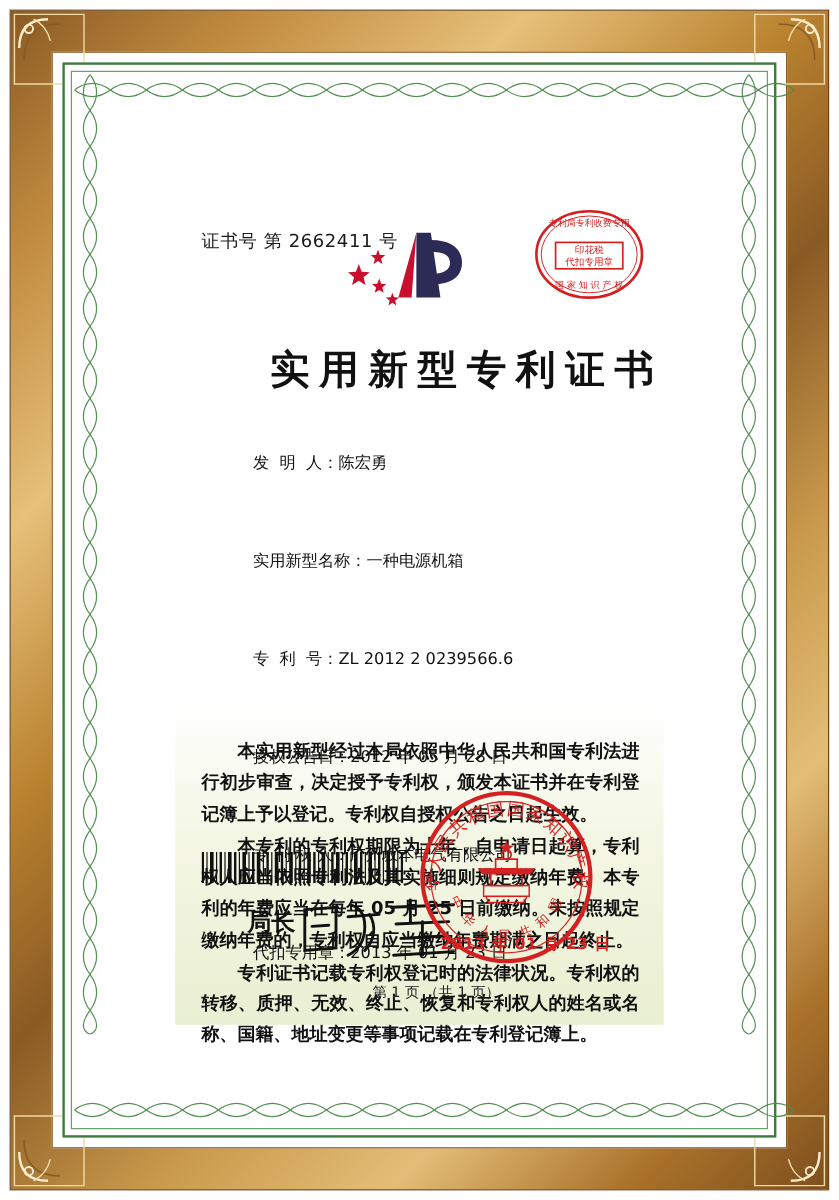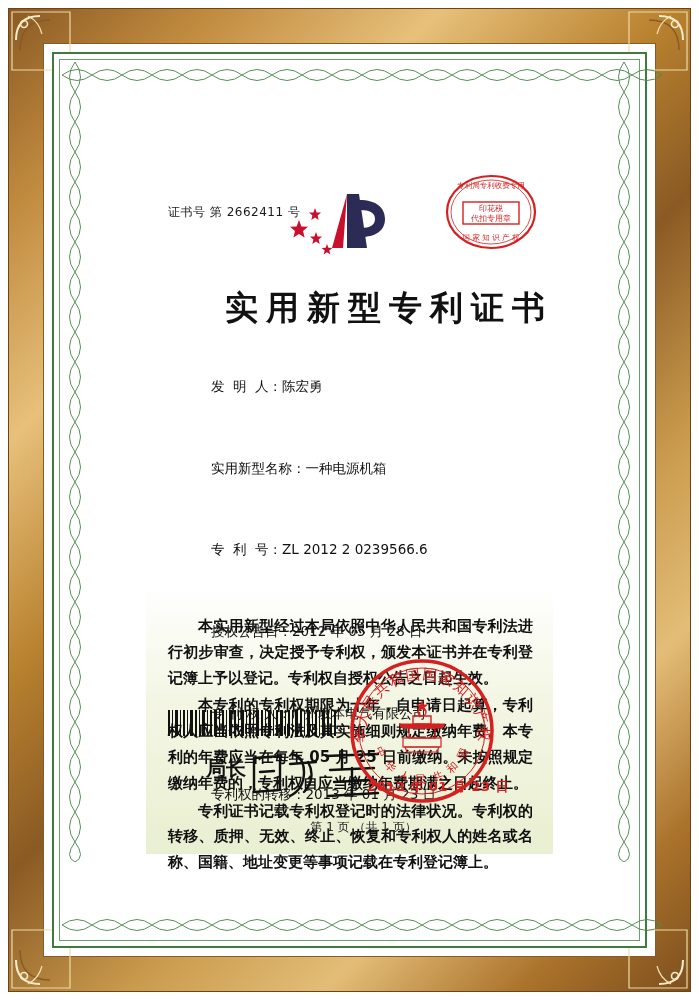--- a/index.html
+++ b/index.html
@@ -95,22 +95,22 @@
     top: 92px;
     right: 92px;
     bottom: 92px;
     background: linear-gradient(to bottom, #ffffff 0%, #ffffff 62%, #f4f6e4 78%, #eef2d8 92%, #e9efd2 100%);
     box-sizing: border-box;
   }
 
   .cert-no {
     position: absolute;
     left: 22px;
-    top: 58px;
-    font-size: 12px;
+    top: 46px;
+    font-size: 15px;
     color: #1a1a1a;
     letter-spacing: 0.5px;
     font-family: "DejaVu Sans", "Liberation Sans", sans-serif;
   }
 
   .logo {
     position: absolute;
     left: 50%;
     top: 40px;
     transform: translateX(-50%);
@@ -324,21 +324,21 @@
         <div class="field">
           <span>专  利  号：</span><span>ZL 2012 2 0239566.6</span>
         </div>
         <div class="field">
           <span>授权公告日：</span><span>2012 年 05 月 28 日</span>
         </div>
         <div class="field">
           <span>专 利 权 人：</span><span>广州坂本电气有限公司</span>
         </div>
         <div class="field">
-          <span>专利权的转移：</span><span>2013 年 01 月 23 日</span>
+          <span>代扣专用章：</span><span>2013 年 01 月 23 日</span>
         </div>
       </div>
 
       <div class="paragraphs">
         <p>本实用新型经过本局依照中华人民共和国专利法进行初步审查，决定授予专利权，颁发本证书并在专利登记簿上予以登记。专利权自授权公告之日起生效。</p>
         <p>本专利的专利权期限为十年，自申请日起算，专利权人应当依照专利法及其实施细则规定缴纳年费。本专利的年费应当在每年 05 月 25 日前缴纳。未按照规定缴纳年费的，专利权自应当缴纳年费期满之日起终止。</p>
         <p>专利证书记载专利权登记时的法律状况。专利权的转移、质押、无效、终止、恢复和专利权人的姓名或名称、国籍、地址变更等事项记载在专利登记簿上。</p>
       </div>
 
       <svg class="barcode" viewBox="0 0 168 26" preserveAspectRatio="none">

